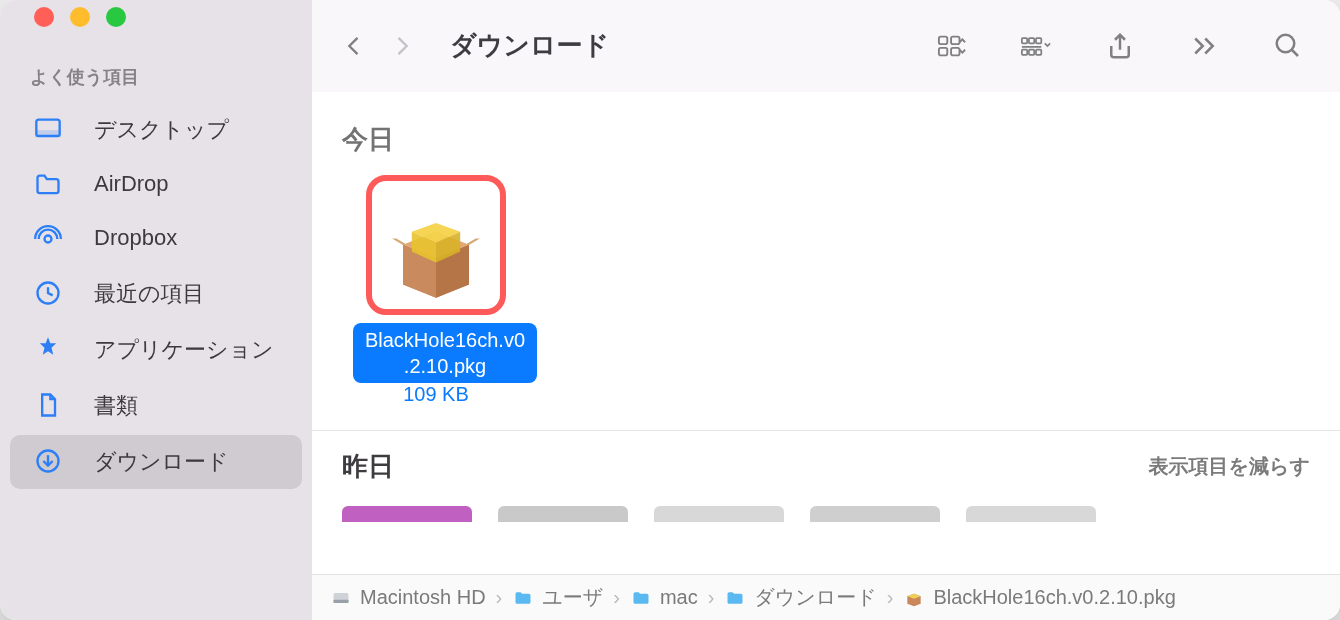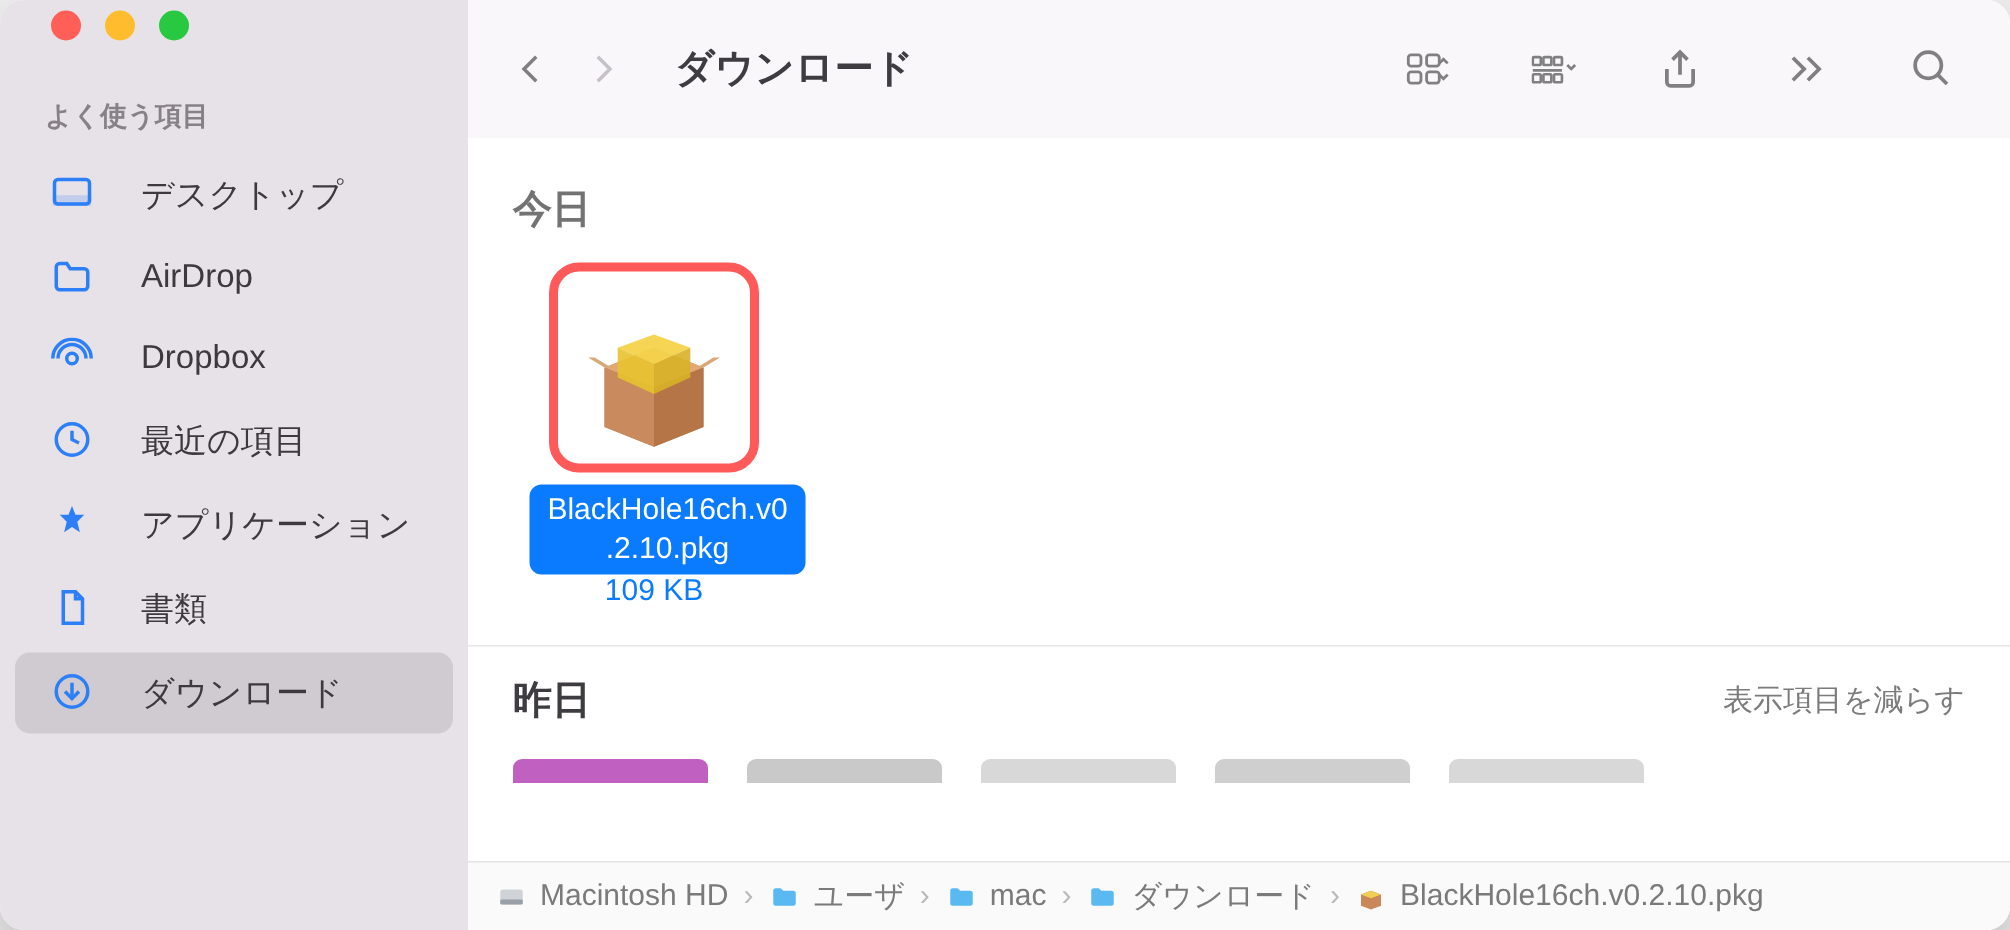--- a/index.html
+++ b/index.html
@@ -127,21 +127,21 @@
     font-size:20px;
     color: var(--select-blue);
   }
   .section2 {
     border-top:1px solid var(--divider);
     margin-top:16px;
     display:flex; align-items:center; justify-content:space-between;
     padding:18px 30px 0;
   }
   .section2 .date-h { font-size:26px; font-weight:700; color:#3e3c40; }
-  .show-less { font-size:20px; color:#7b7b7b; }
+  .show-less { font-size:20px; color:#7b7b7b;font-weight:bold; }
   .mini-row {
     padding:22px 30px 0;
     display:flex; gap:26px;
     overflow:hidden;
   }
   .mini {
     width:130px; height:16px;
     border-radius:6px 6px 0 0;
   }
   .pathbar {

